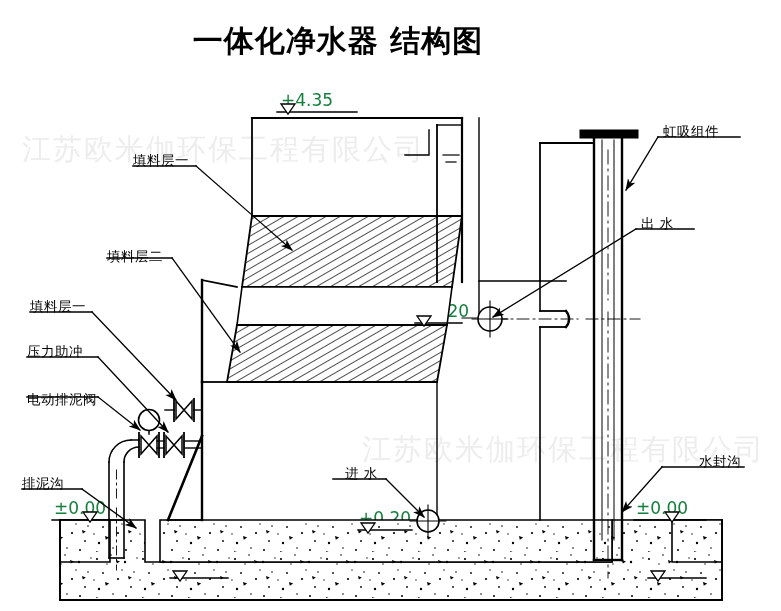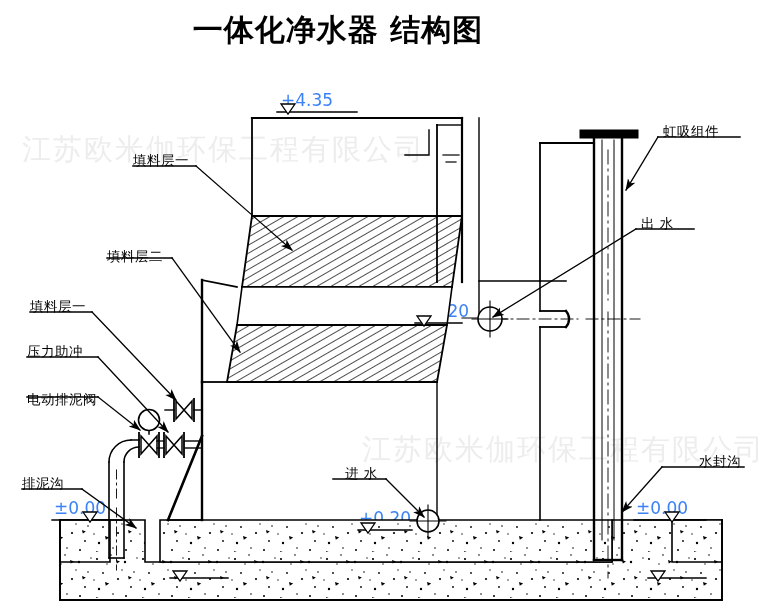--- a/index.html
+++ b/index.html
@@ -23,42 +23,42 @@
   }
   svg.drawing {
     position: absolute;
     left: 0; top: 0;
     width: 781px;
     height: 611px;
   }
   .title {
     position: absolute;
     left: 0;
-    top: 10px;
+    top: 21px;
     width: 676px;
     text-align: center;
     font-size: 30px;
     font-weight: bold;
     color: #000000;
     letter-spacing: 1px;
     font-family: "DejaVu Sans", "Liberation Sans", sans-serif;
   }
   .cn-label {
     position: absolute;
     font-size: 13.5px;
     font-weight: normal;
     color: #000000;
     white-space: nowrap;
     letter-spacing: 0.5px;
     font-family: "DejaVu Sans", "Liberation Sans", sans-serif;
   }
   .elev-label {
     position: absolute;
     font-size: 17px;
-    color: #3b82f6;
+    color: #15803d;
     white-space: nowrap;
     font-family: "DejaVu Sans", "Liberation Sans", sans-serif;
   }
   .watermark {
     position: absolute;
     font-size: 29px;
     color: #ededed;
     white-space: nowrap;
     font-weight: normal;
     letter-spacing: 2px;

